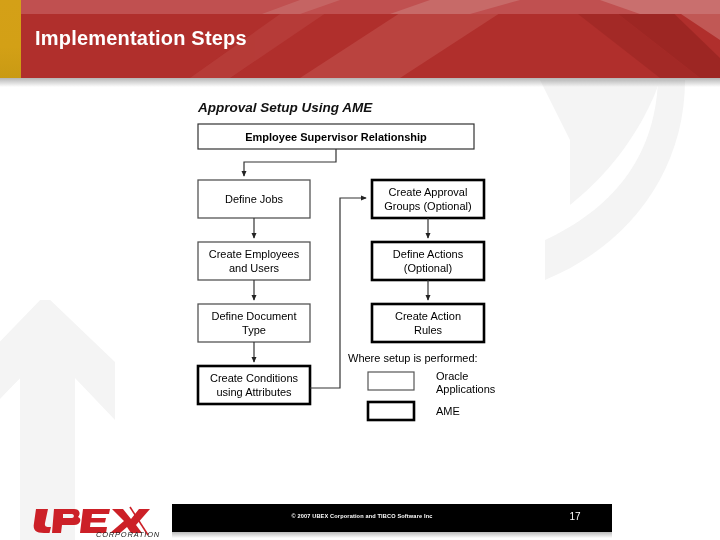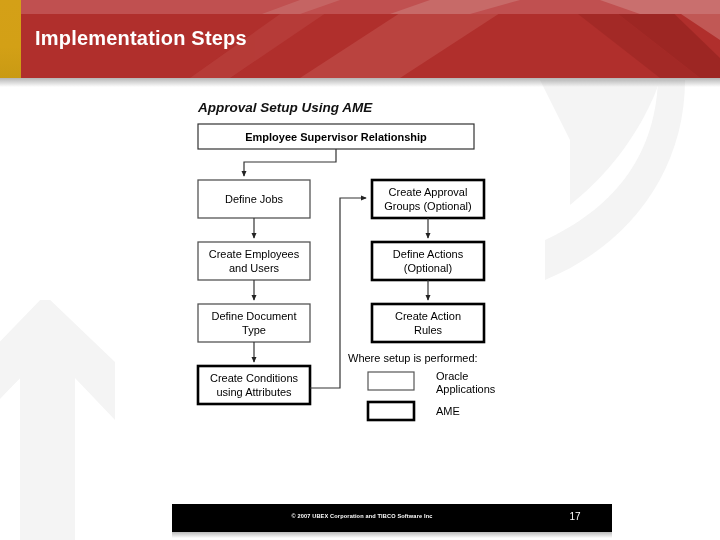--- a/index.html
+++ b/index.html
@@ -267,15 +267,33 @@
       <rect x="172" y="304" width="46" height="18" fill="#fff" stroke="#000" stroke-width="2.6"></rect>
       <text x="240" y="317" font-family="Liberation Sans, sans-serif" font-size="11" fill="#000">AME</text>
     </svg>
   </div>
 
   <div class="footer-bar"></div>
   <div class="footer-bar-shadow"></div>
   <div class="footer-copy">© 2007 UBEX Corporation and TIBCO Software Inc</div>
   <div class="footer-page">17</div>
 
+  <div class="ubex-logo">
+    <svg width="145" height="36" viewBox="0 0 145 36">
+      <g fill="#cc2027">
+
+        <path d="M6 6 L18 6 L15 20 C14.4 23 16 24 18.5 24 L21 24 L19.5 30 L14 30 C6 30 2.5 27 4 20 Z"></path>
+
+        <path d="M24 6 L44 6 C50 6 51 11 48 14 C52 15 51 22 44 22 L32 22 L31 30 L22 30 Z
+                 M33 11 L33 15 L42 15 C44.5 15 44.5 11 42 11 Z"></path>
+
+        <path d="M53 6 L80 6 L79 11 L62 11 L61.5 15 L76 15 L75 19.5 L60.5 19.5 L60 24 L77 24 L76 30 L50 30 Z"></path>
+
+        <path d="M82 6 L93 6 L101 16 L109 6 L120 6 L106 22 L112 30 L101 30 L97 24 L90 30 L80 30 L94 18 Z"></path>
+      </g>
+
+      <path d="M100 4 L118 32" stroke="#cc2027" stroke-width="1.6" fill="none"></path>
+      <text x="66" y="34" font-family="Liberation Sans, sans-serif" font-size="7.5" font-style="italic" fill="#222" letter-spacing="0.8">CORPORATION</text>
+    </svg>
+  </div>
 
 
 </div>
 
 </body></html>

